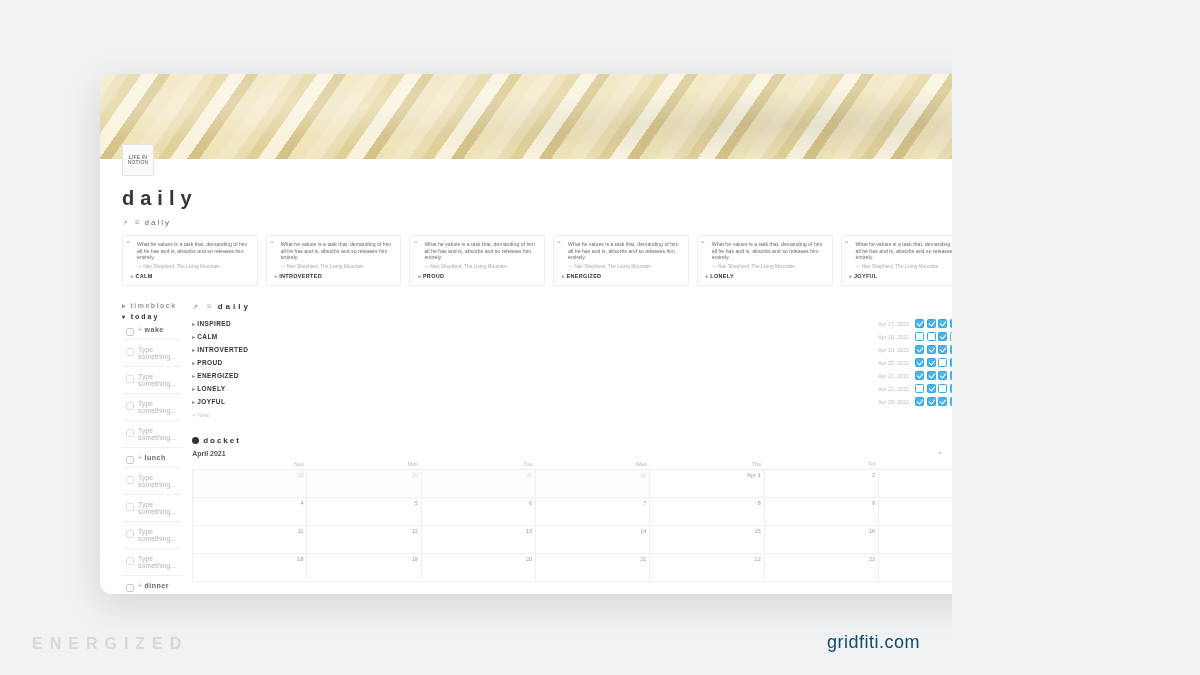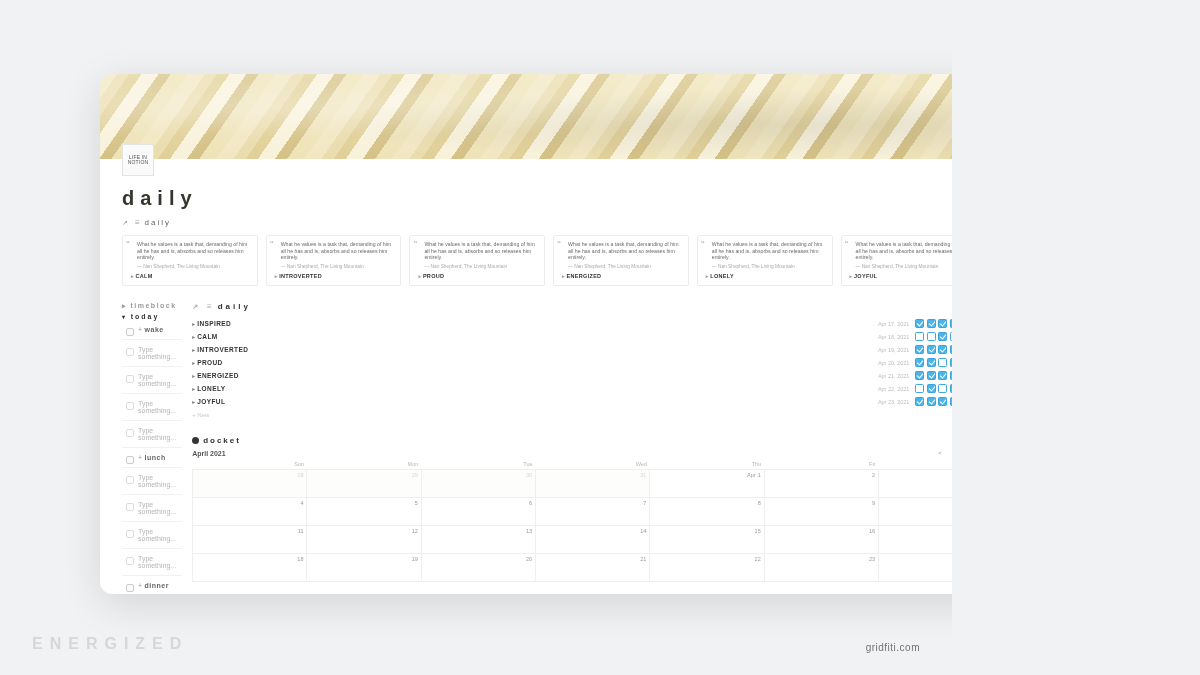--- a/index.html
+++ b/index.html
@@ -116,21 +116,21 @@
   .task .tname .bullet{ width:5px; height:5px; border-radius:50%; background:#333;}
   .task .chk { width:8px; height:8px; border:1px solid #bbb; border-radius:1.5px;}
   .task-new { font-size:6px; color:#c9c9c7; margin-top:3px;}
   .task-new::before{ content:"+ ";}
 
   .watermark-left {
     position:absolute; left:32px; bottom:22px; font-size:16px; letter-spacing:7px; font-weight:700;
     color:#d7d7d7; font-family: Arial, sans-serif;
   }
   .watermark-right {
-    position:absolute; right:32px; bottom:22px; font-size:10px; color:#737373; letter-spacing:0.5px;
+    position:absolute; right:32px; bottom:22px; font-size:18px; color:#0c4a6e; letter-spacing:0.5px;
   }
 </style>
 </head>
 <body>
 
 <div class="stage">
   <div class="window">
     <div class="cover"></div>
     <div class="page-icon">LIFE
 IN

